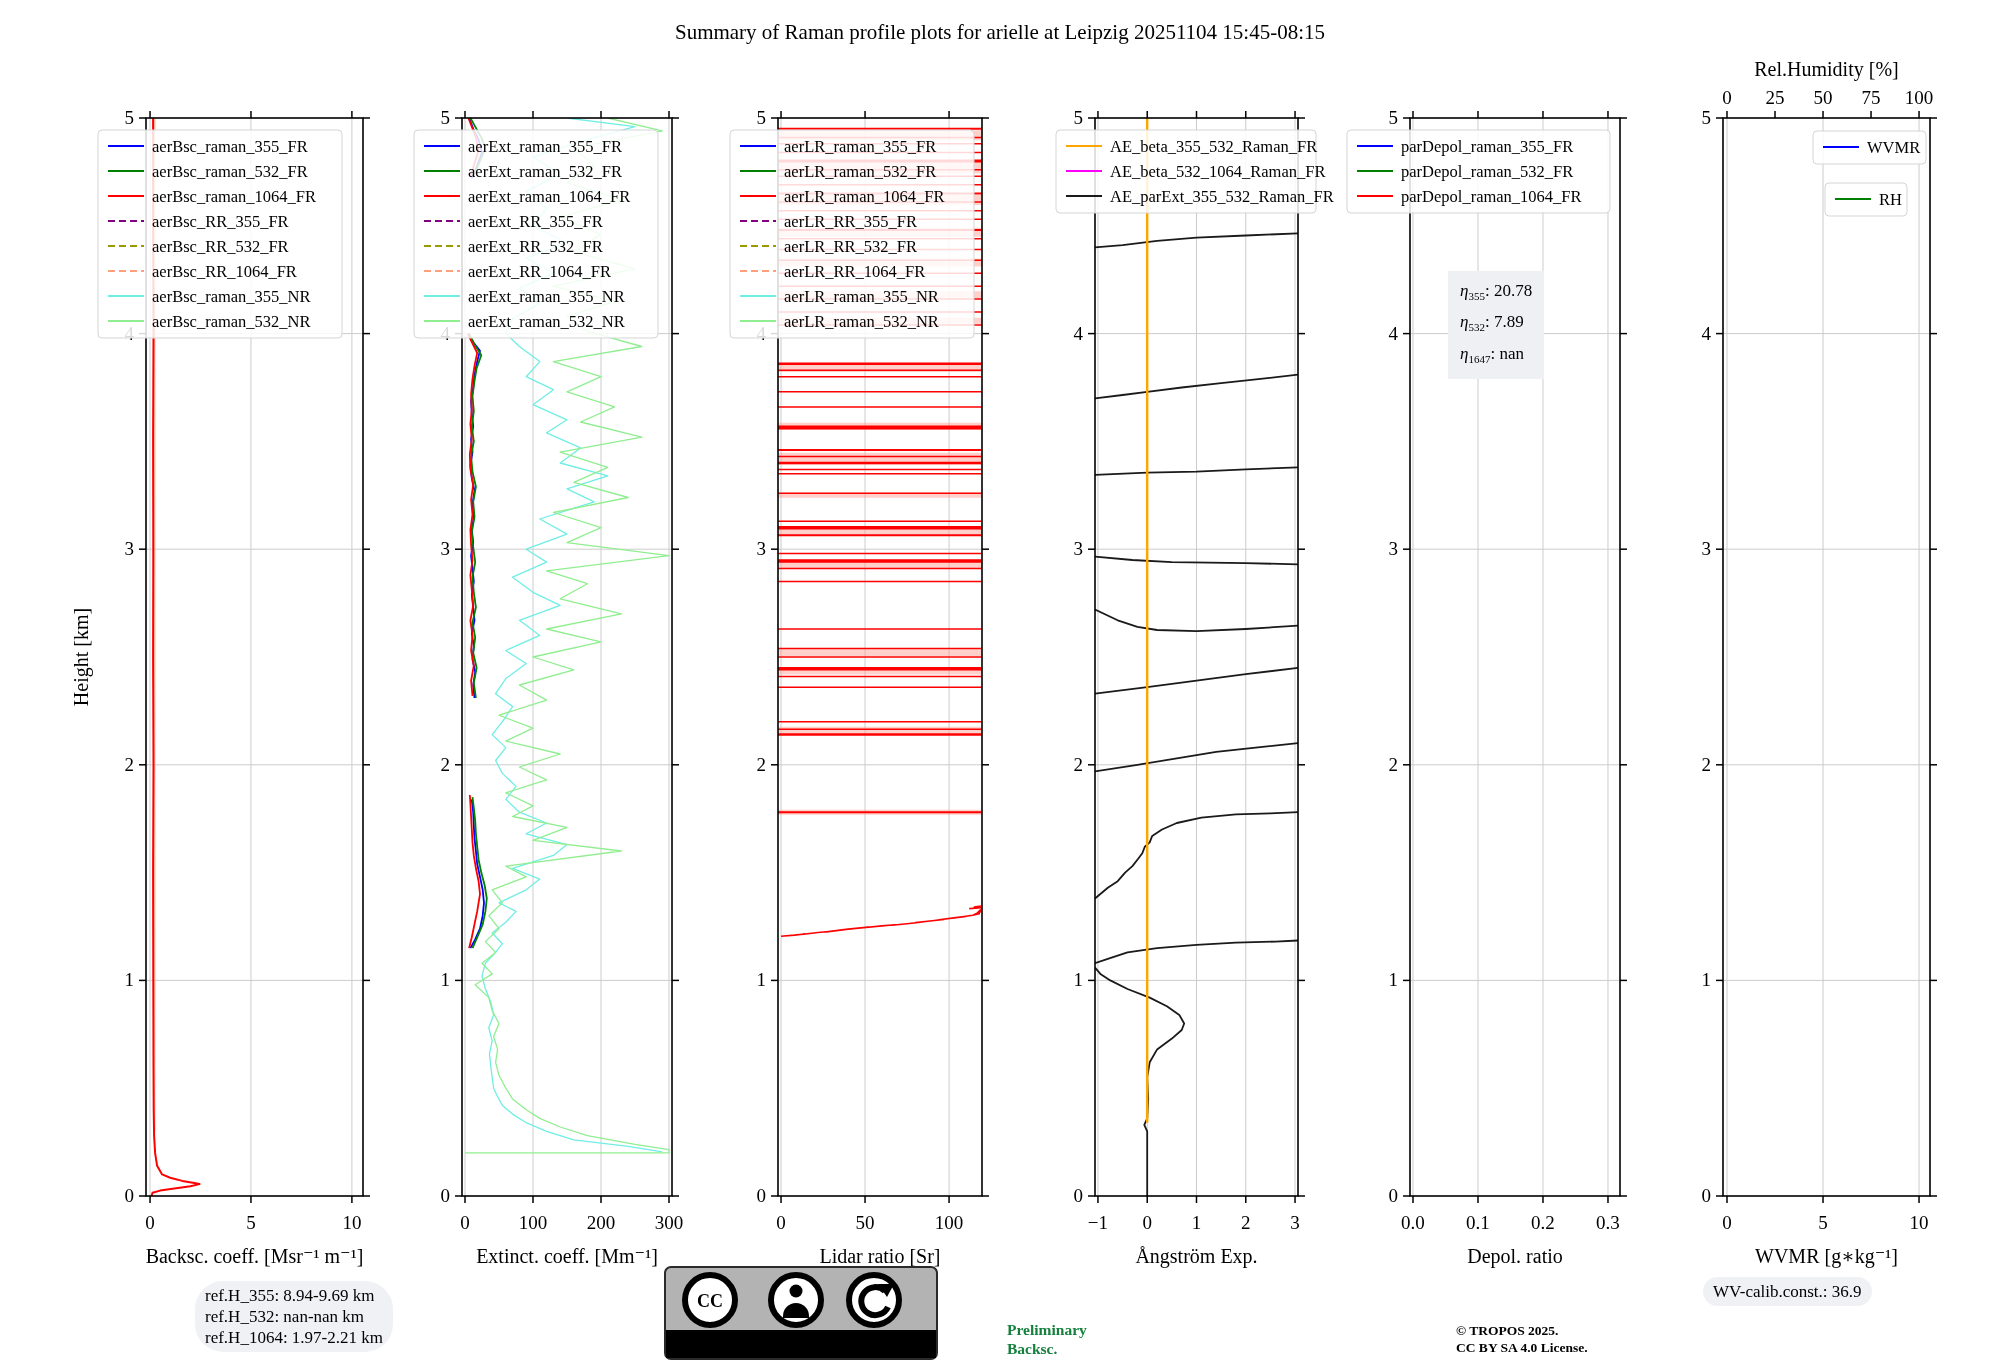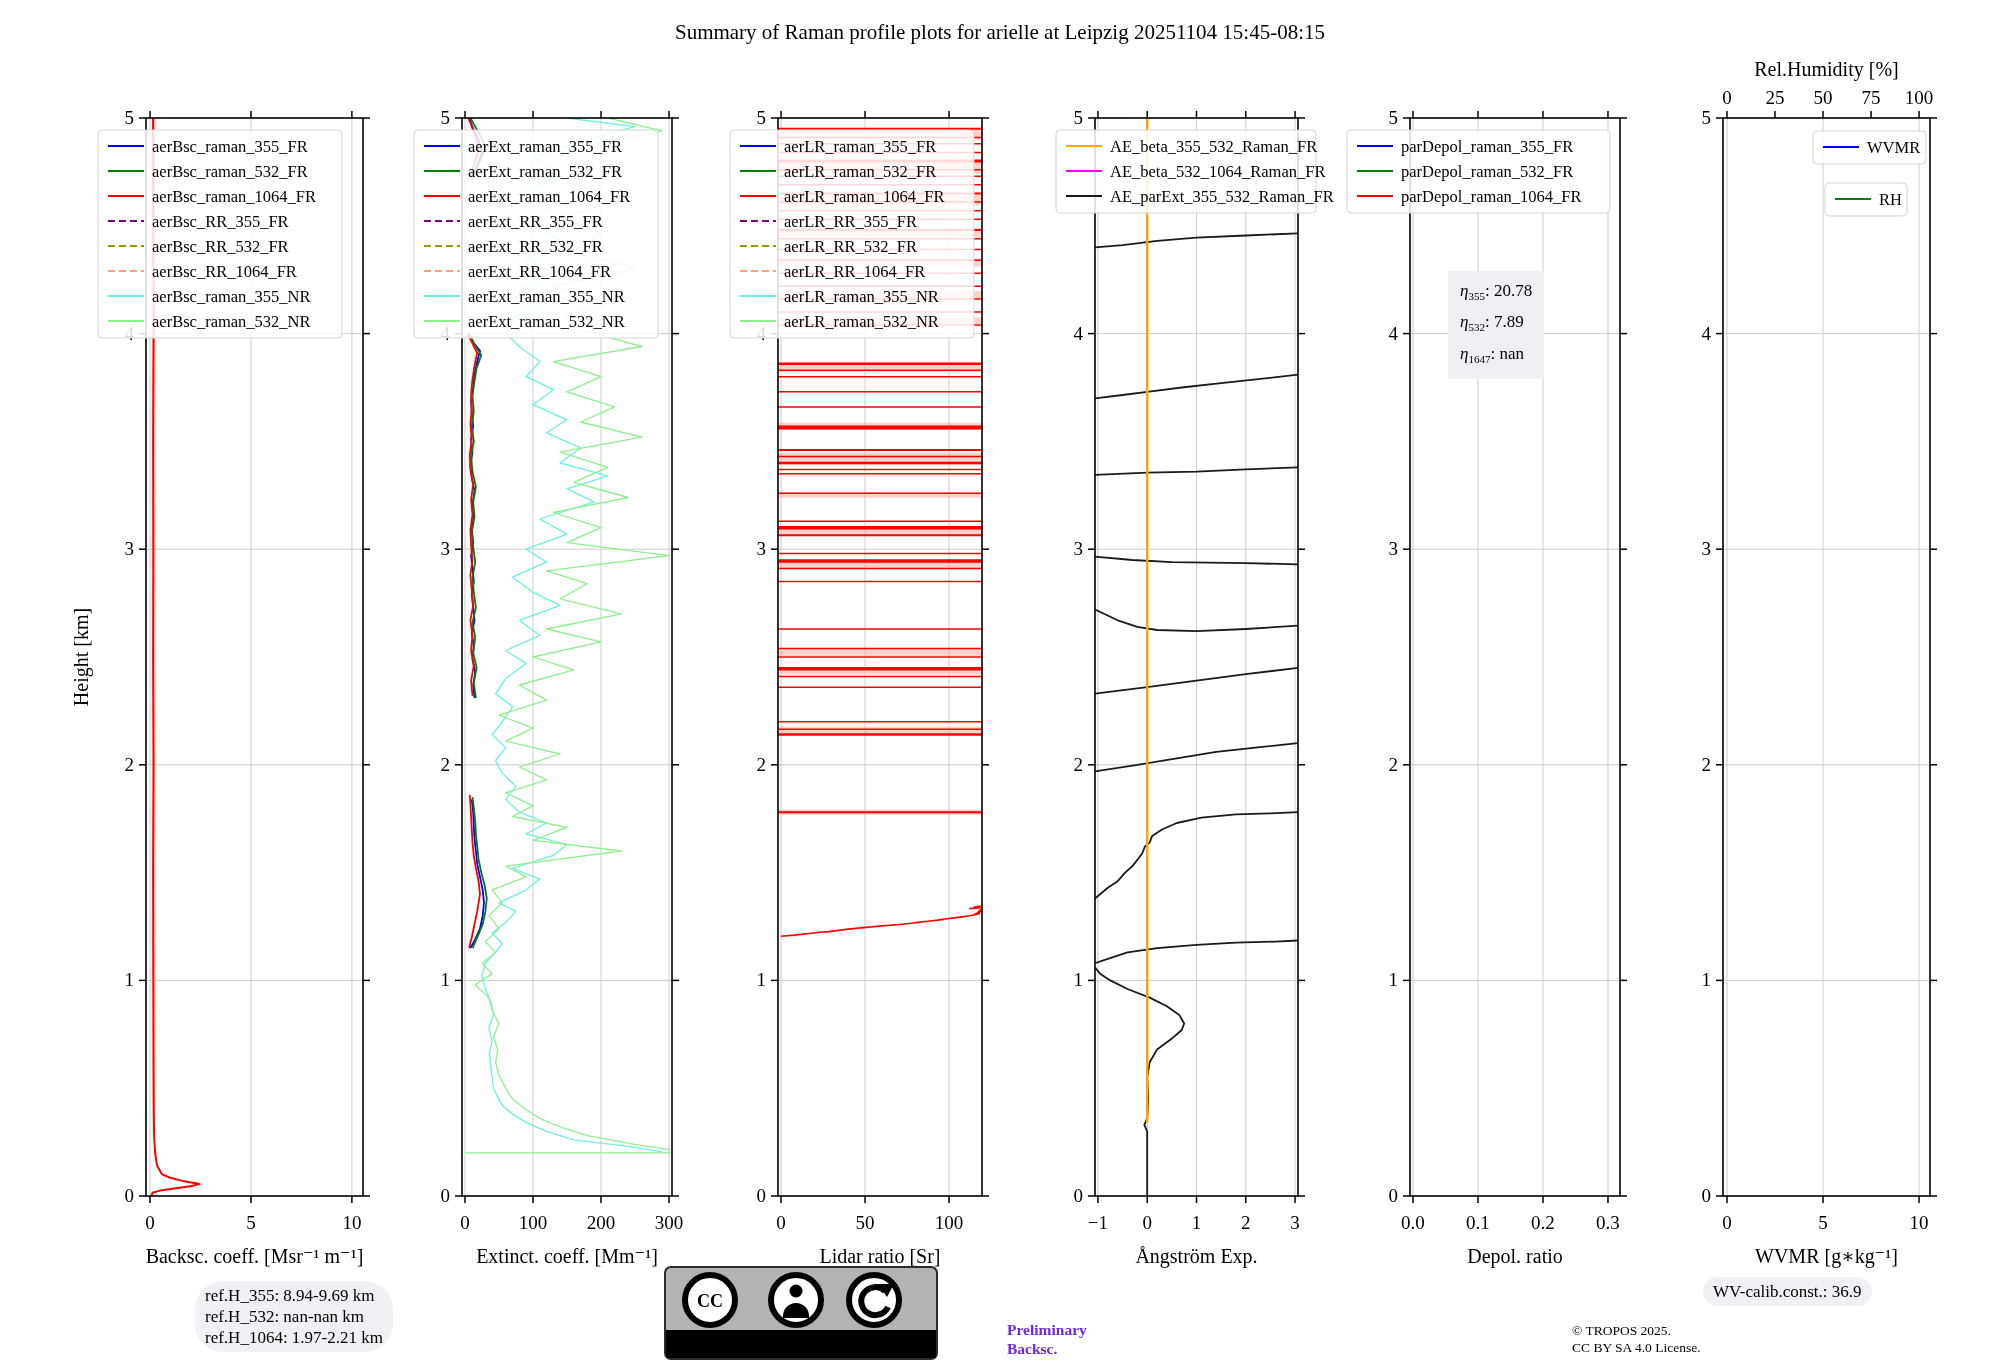--- a/index.html
+++ b/index.html
@@ -9,22 +9,22 @@
   }
   svg text{font-family:"Liberation Serif","DejaVu Serif",serif;fill:#000;}
   .overlay{position:absolute;}
   #figure-title{left:0;right:0;top:20px;text-align:center;font-size:21px;}
   .note-box{background:#f0f1f4;padding:4px 10px;font-size:17px;line-height:21px;border-radius:28px;}
   #ref-h-box{left:195px;top:1281px;}
   #wv-calib-box{left:1703px;top:1277px;}
   #eta-box{left:1448px;top:271px;background:#eef0f4;padding:7px 12px;font-size:17px;line-height:25px;}
   .eta-sym{font-style:italic;}
   .eta-row sub{font-size:11px;}
-  #preliminary{left:1007px;top:1320px;color:#6d28d9;font-weight:bold;font-size:15.5px;line-height:19px;}
-  #tropos{left:1572px;top:1322px;font-weight:normal;font-size:13.5px;line-height:17px;}
+  #preliminary{left:1007px;top:1320px;color:#15803d;font-weight:bold;font-size:15.5px;line-height:19px;}
+  #tropos{left:1456px;top:1322px;font-weight:bold;font-size:13.5px;line-height:17px;}
   #cc-badge{left:664px;top:1266px;}
 </style>
 </head>
 <body>
 
 <div class="overlay" id="figure-title">Summary of Raman profile plots for arielle at Leipzig 20251104 15:45-08:15</div>
 
 <svg id="fig" width="2000" height="1360" viewBox="0 0 2000 1360" style="position:absolute;left:0;top:0">
     <g>
       <line x1="150.03720930232558" x2="150.03720930232558" y1="118" y2="1196" stroke="#cccccc" stroke-width="1"></line>

